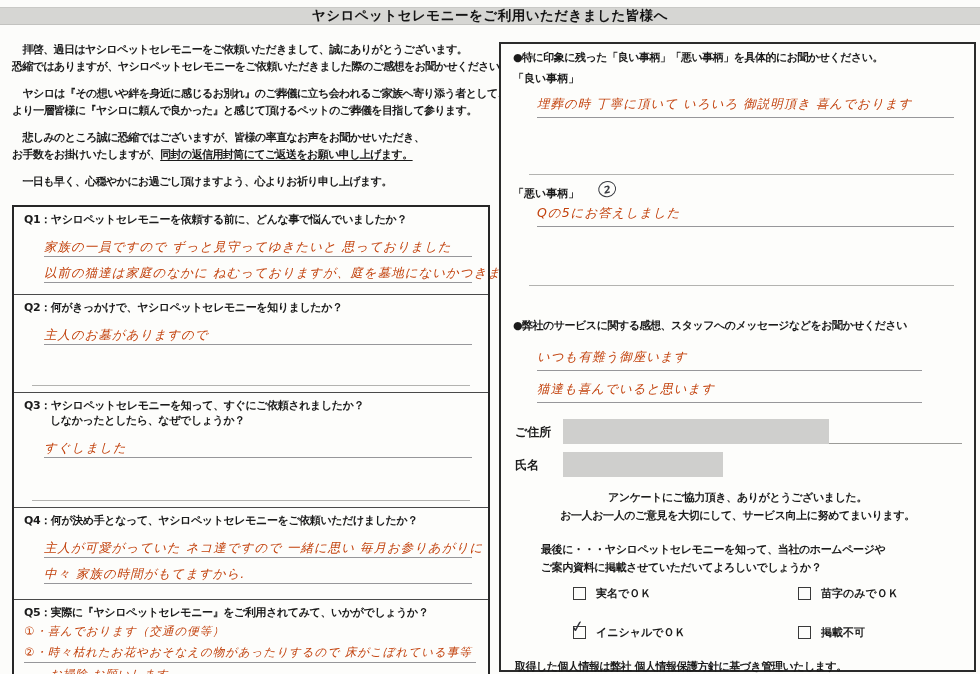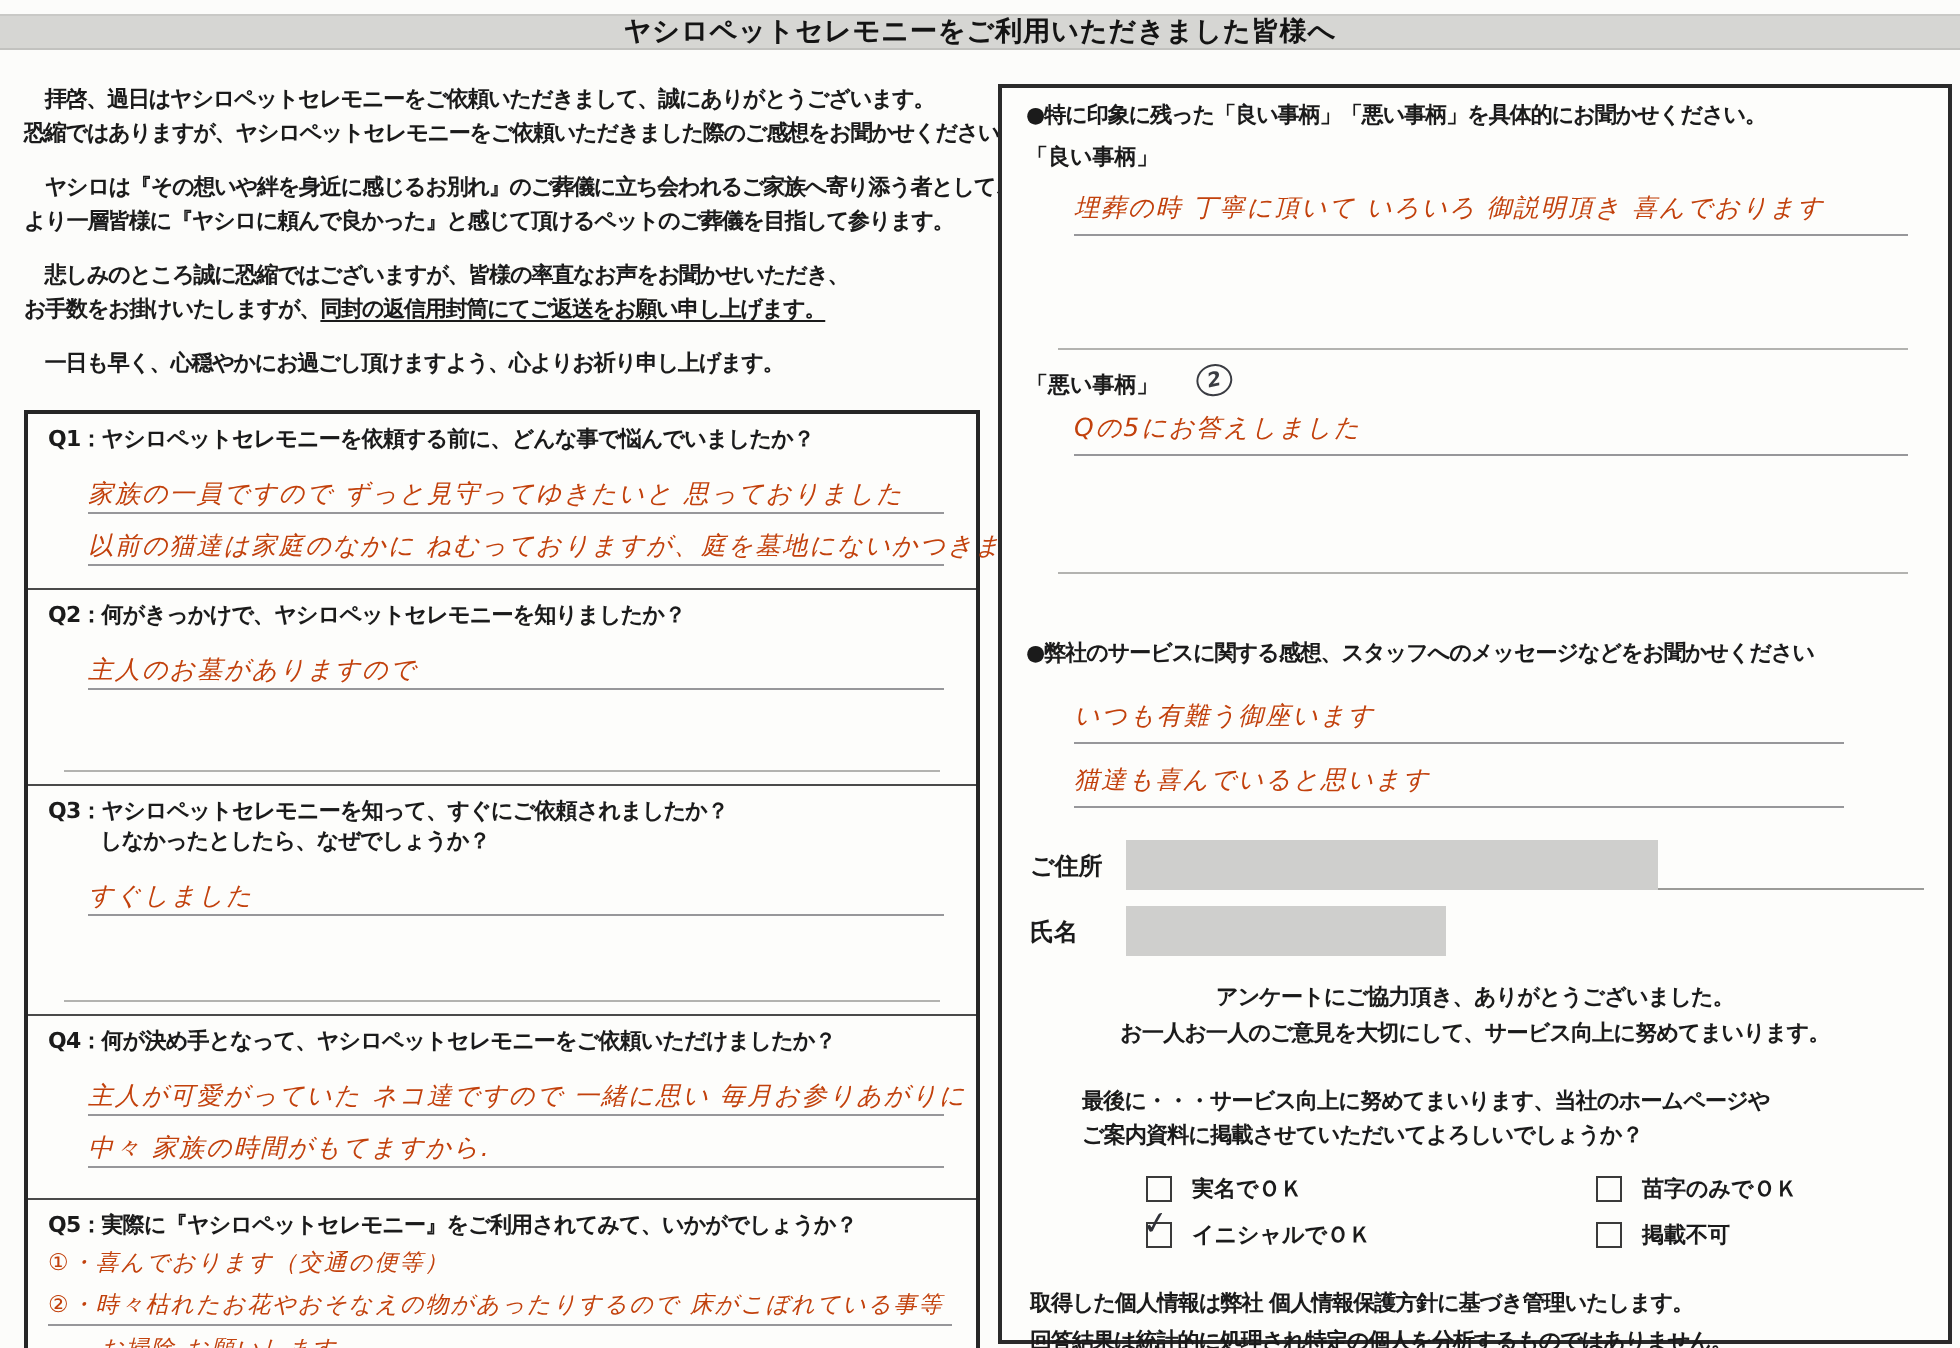--- a/index.html
+++ b/index.html
@@ -51,21 +51,21 @@
         white-space:nowrap;}
   .redact{background:#cfcfcd;height:25px;}
   .redact.addr{width:266px;}
   .redact.name{width:160px;}
   .row-tail{flex:1;border-bottom:1px solid #9b9b98;height:25px;box-sizing:border-box;}
   .thanks{margin-top:12px;text-align:center;font-weight:bold;font-size:11px;
         line-height:1.65;letter-spacing:-0.4px;}
   .publish{margin:16px 0 0 28px;font-weight:bold;font-size:11px;line-height:1.6;
         letter-spacing:-0.4px;}
   .opts{margin:10px 0 0 60px;display:grid;grid-template-columns:225px auto;
-        row-gap:8px;}
+        row-gap:24px;}
   .opt{display:flex;align-items:center;gap:10px;font-weight:bold;font-size:11px;}
   .cbx{position:relative;width:11px;height:11px;border:1.5px solid #3a3a3a;
         background:#fdfdfb;flex:0 0 auto;}
   .cbx .tick{display:none;position:absolute;left:-3px;top:-10px;font-size:16px;
         color:#2f3138;font-style:italic;transform:rotate(-8deg);}
   .cbx.checked .tick{display:block;}
   .privacy{margin:18px 0 0 2px;font-weight:bold;font-size:11px;line-height:1.7;
         letter-spacing:-0.5px;white-space:nowrap;}
 </style>
 </head>
@@ -148,21 +148,21 @@
         <span class="addr-label" style="margin-right:24px;">氏名</span>
         <span class="redact name"></span>
       </div>
 
       <div class="thanks">
         <div>アンケートにご協力頂き、ありがとうございました。</div>
         <div>お一人お一人のご意見を大切にして、サービス向上に努めてまいります。</div>
       </div>
 
       <div class="publish">
-        <div>最後に・・・サービス向上に努めてまいります、当社のホームページや</div>
+        <div>最後に・・・ヤシロペットセレモニーを知って、当社のホームページや</div>
         <div>ご案内資料に掲載させていただいてよろしいでしょうか？</div>
       </div>
 
       <div class="opts">
         <div class="opt">
           <span class="cbx"></span>
           <span>実名でＯＫ</span>
         </div>
         <div class="opt">
           <span class="cbx"></span>

